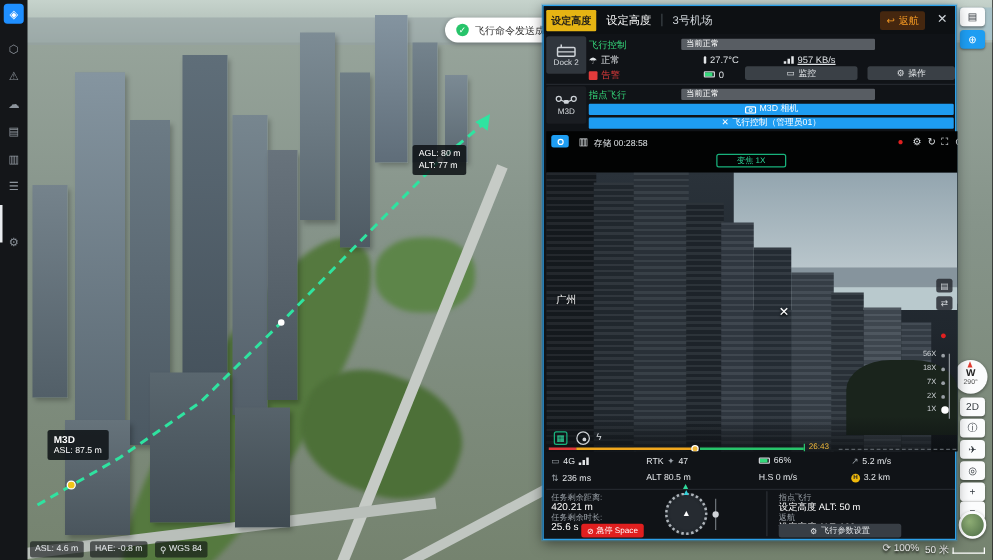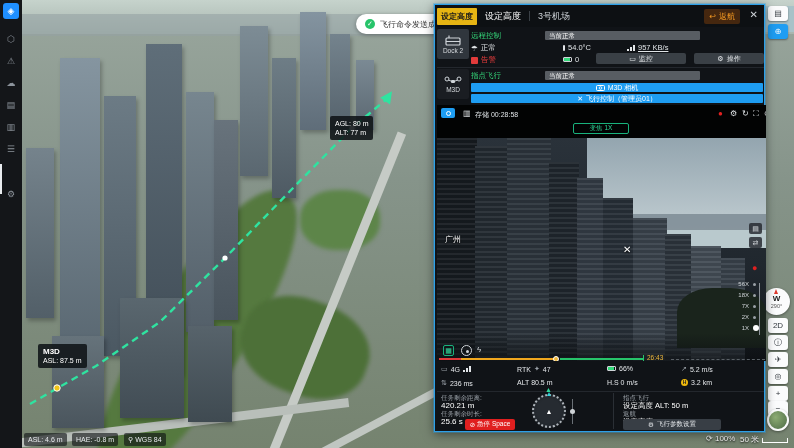--- a/index.html
+++ b/index.html
@@ -260,33 +260,33 @@
     </div>
 
     <div class="dev-cell" style="top:24px;background:#30363d;border-radius:2px;">
       <svg width="16" height="11" viewBox="0 0 16 11">
         <rect x="1" y="3" width="14" height="7" rx="1" fill="none" stroke="#cfd4d9" stroke-width="1.2"></rect>
         <line x1="4" y1="3" x2="4" y2="0.5" stroke="#cfd4d9" stroke-width="1.2"></line>
         <line x1="1" y1="6.5" x2="15" y2="6.5" stroke="#cfd4d9" stroke-width="1"></line>
       </svg>
       <span>Dock 2</span>
     </div>
-    <span class="g-status" style="left:36px;top:26px;">远程控制</span>
+    <span class="g-status" style="left:36px;top:26px;">飞行控制</span>
     <div class="h-bar" style="top:26px;">
       <span>当前正常</span>
     </div>
     <span class="t-item" style="left:36px;top:38px;">
       <span>☂</span>
       <span>正常</span>
     </span>
     <span class="t-item" style="left:128px;top:38px;">
       <span class="bars">
           <i style="height:6px;width:2px;border-radius:1px;"></i>
         </span>
-      <span>54.0°C</span>
+      <span>27.7°C</span>
     </span>
     <span class="t-item" style="left:192px;top:38px;text-decoration:underline;">
       <span class="bars">
           <i style="height:2px;"></i>
           <i style="height:4px;"></i>
           <i style="height:6px;"></i>
         </span>
       <span>957 KB/s</span>
     </span>
     <span class="t-item red-txt" style="left:36px;top:50px;">

